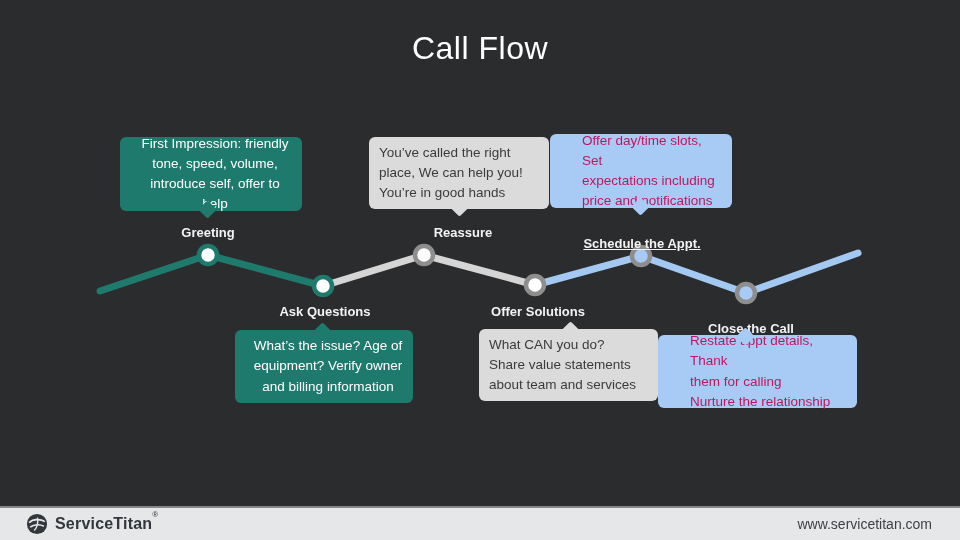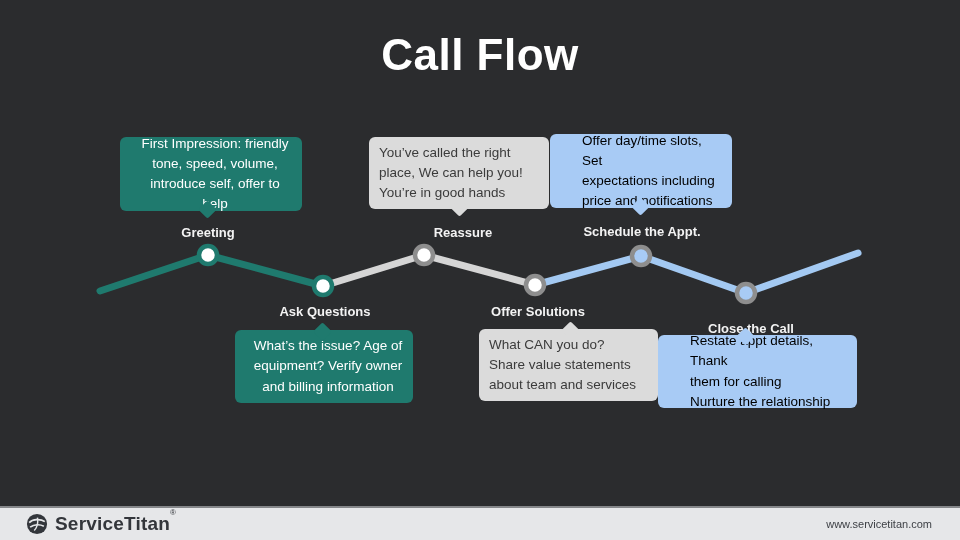--- a/index.html
+++ b/index.html
@@ -16,48 +16,48 @@
     background:var(--background);
   }
   .slide{
     position:relative;width:960px;height:540px;overflow:hidden;
     background:var(--background);
   }
   
   .title{
     position:absolute;top:30px;left:0;width:100%;
     text-align:center;
-    font-size:44px;font-weight:700;color:#ffffff;
+    font-size:32px;font-weight:400;color:#ffffff;
     letter-spacing:0.5px;
   }
   
   .timeline-svg{position:absolute;left:0;top:0;width:960px;height:540px;}
   
   .step-label{
     position:absolute;transform:translateX(-50%);
     font-size:13px;font-weight:bold;color:#f3f3f3;
     white-space:nowrap;
   }
   .lbl-greeting{left:208px;top:225px;}
   .lbl-ask{left:325px;top:304px;}
   .lbl-reassure{left:427px;top:225px;margin-left:36px;}
   .lbl-offer{left:538px;top:304px;}
-  .lbl-schedule{left:642px;top:224px;}
+  .lbl-schedule{left:642px;top:236px;text-decoration:underline;}
   .lbl-close{left:751px;top:311px;margin-top:10px;}
   
   .callout{
     position:absolute;border-radius:6px;
     font-size:13.5px;line-height:1.5;
     display:flex;align-items:center;justify-content:center;
     padding:8px 10px;
   }
   .callout-text{white-space:pre-line;width:100%;}
   .theme-teal{background:var(--teal);color:#ffffff;text-align:center;padding-left:18px;}
   .theme-gray{background:var(--gray-box);color:#3b3b3b;text-align:left;margin-left:36px;}
-  .theme-blue{background:var(--blue);color:#000000;text-align:left;padding-left:32px;}
+  .theme-blue{background:var(--blue);color:#be185d;text-align:left;padding-left:32px;}
   .tail{
     position:absolute;width:13px;height:13px;
     transform:rotate(45deg);background:inherit;border-radius:2px;
   }
   .tail-down{bottom:-5px;}
   .tail-up{top:-5px;}
   .c1{left:120px;top:137px;width:182px;height:74px;}
   .c1 .tail{left:81px;}
   .c2{left:333px;top:137px;width:180px;height:72px;}
   .c2 .tail{left:84px;}
@@ -74,23 +74,23 @@
     position:absolute;left:0;bottom:0;width:100%;height:34px;
     background:var(--footer-bg);
     border-top:2px solid #85878a;
     display:flex;align-items:center;justify-content:space-between;
     padding:0 28px 0 26px;
   }
   .brand{
     display:flex;align-items:center;gap:7px;
     color:#33363b;
   }
-  .brand-name{font-size:19px;font-weight:800;letter-spacing:0.2px;}
+  .brand-name{font-size:16px;font-weight:800;letter-spacing:0.2px;}
   .brand-tm{font-size:8px;vertical-align:top;position:relative;top:-5px;}
-  .footer-url{font-size:11px;color:#3c3f44;text-decoration:none;}
+  .footer-url{font-size:14px;color:#3c3f44;text-decoration:none;}
 </style>
 </head>
 <body>
 
 <div class="slide">
 
   <div class="title">Call Flow</div>
 
   <svg class="timeline-svg" viewBox="0 0 960 540">
       <polyline points="100,291 208,255 323,286" fill="none" stroke="#1f7a6e" stroke-width="7" stroke-linecap="round" stroke-linejoin="round"></polyline>

